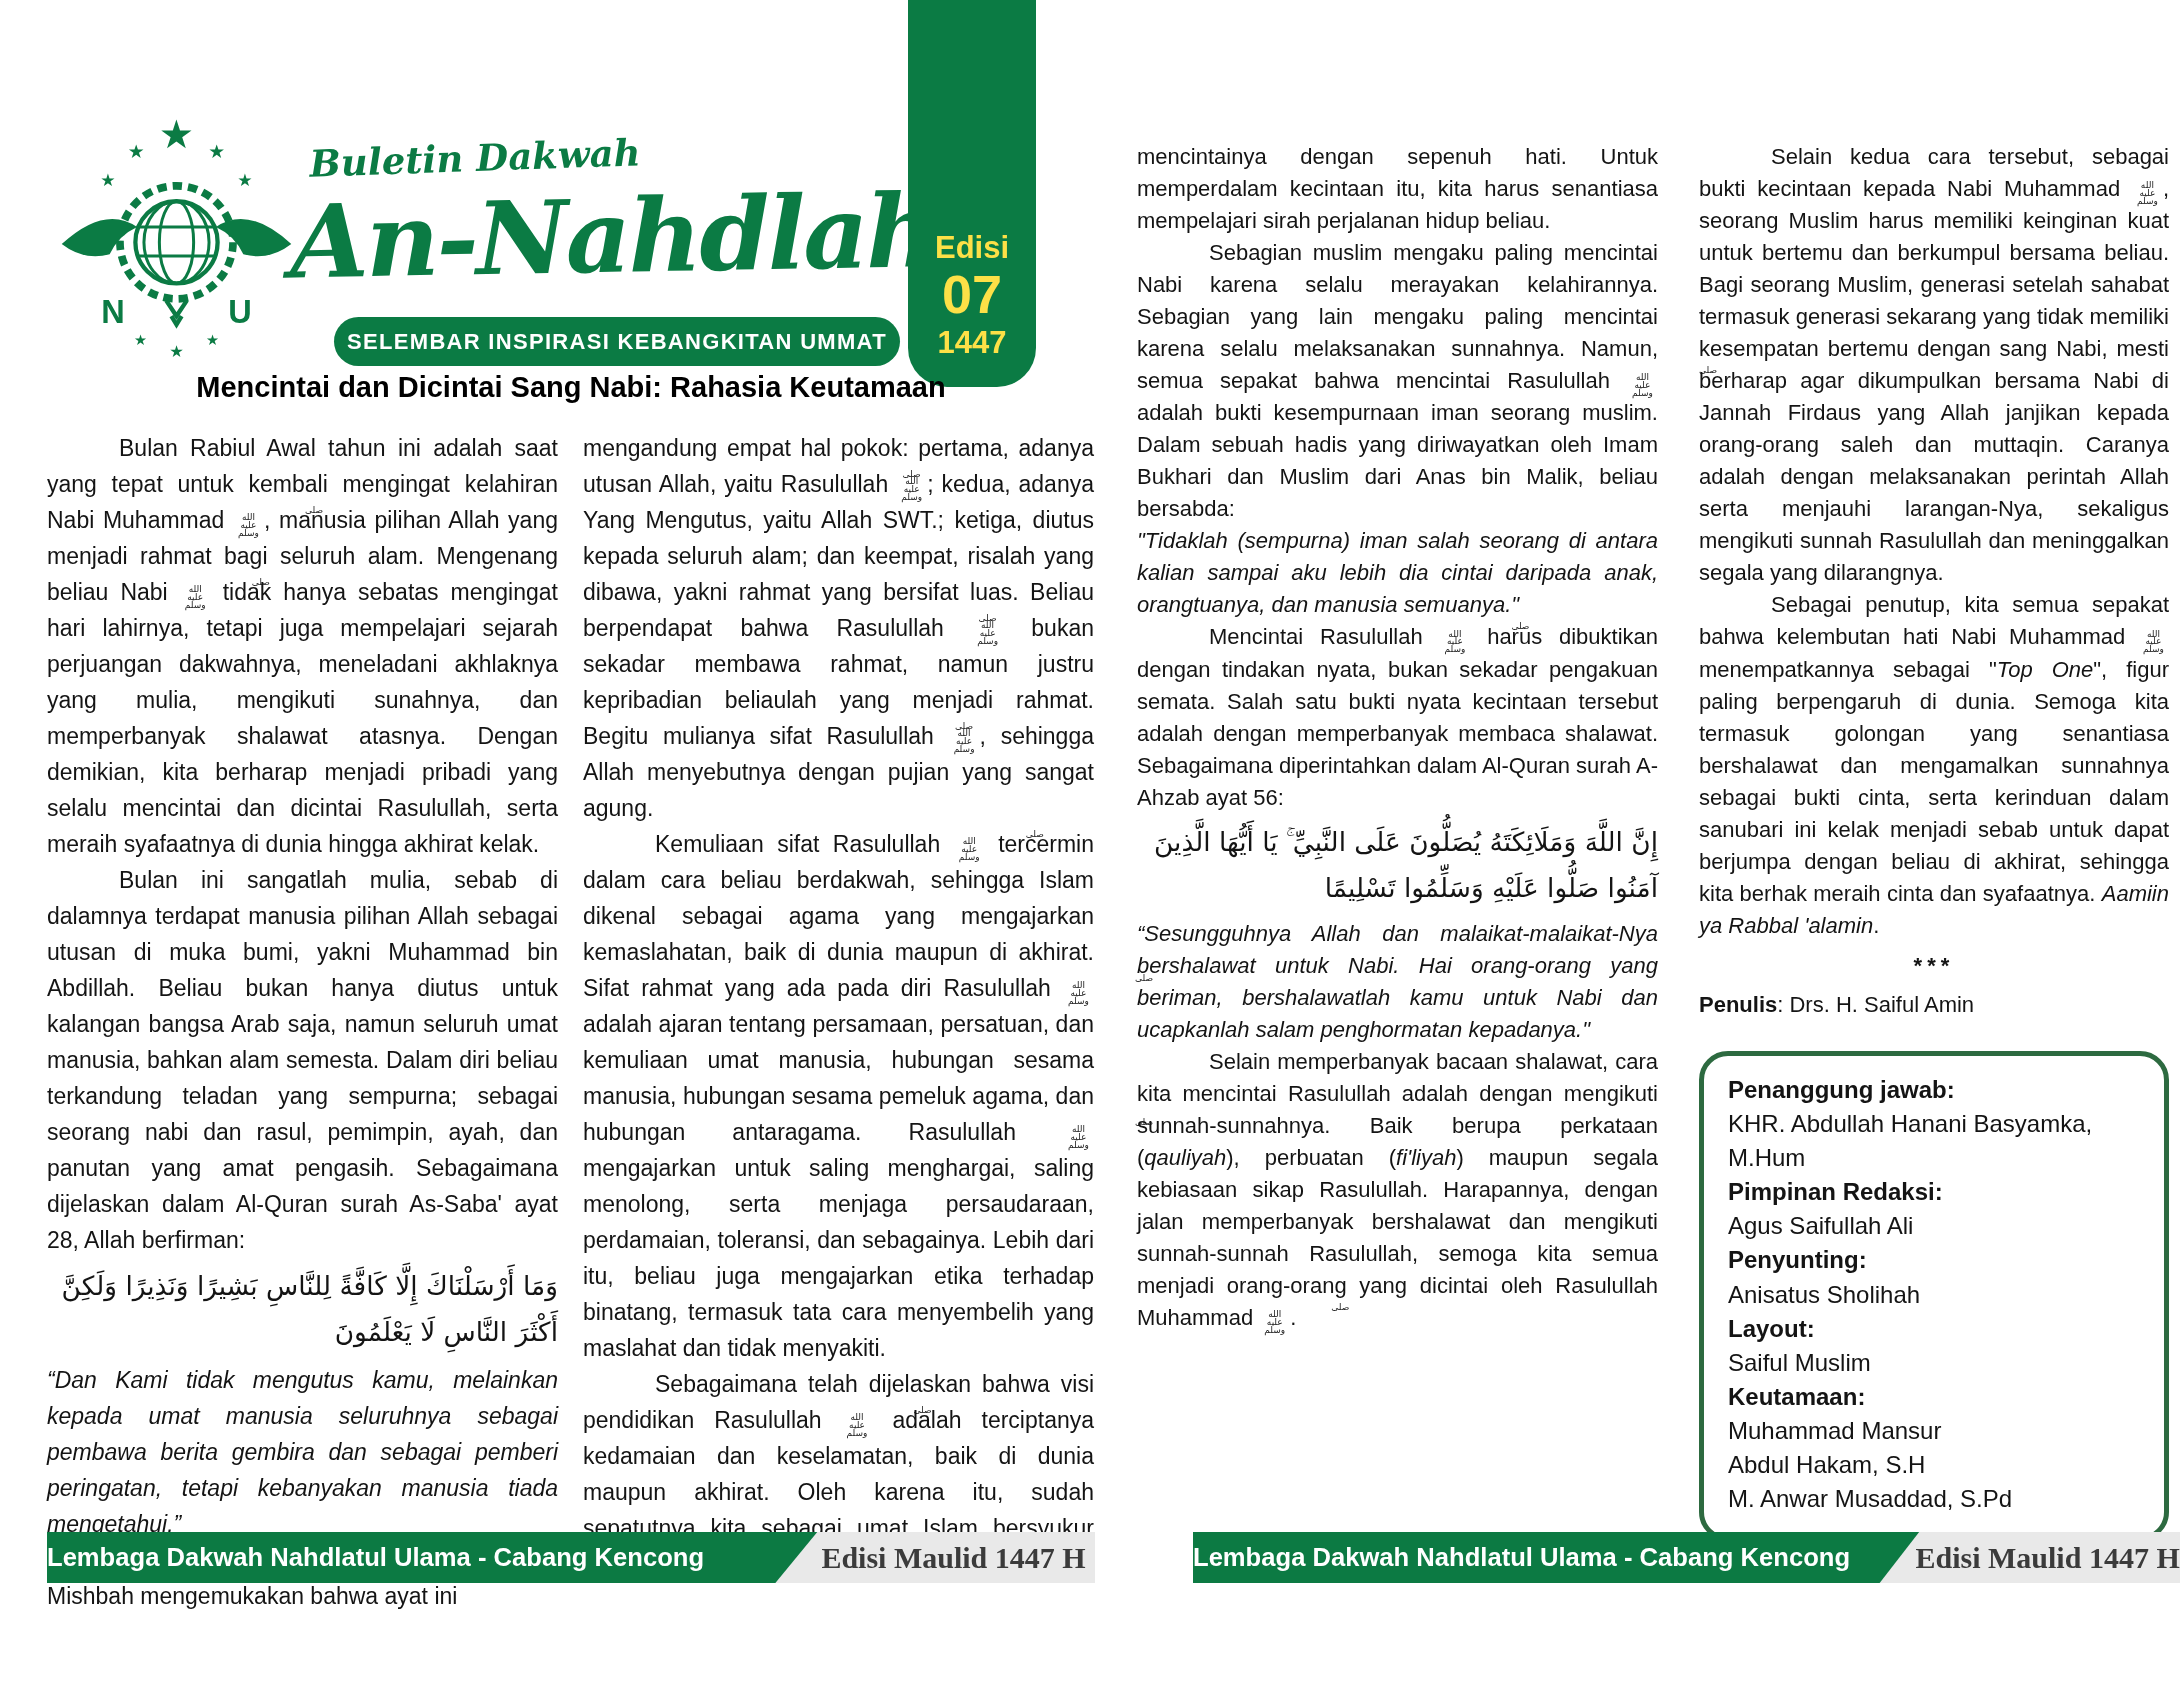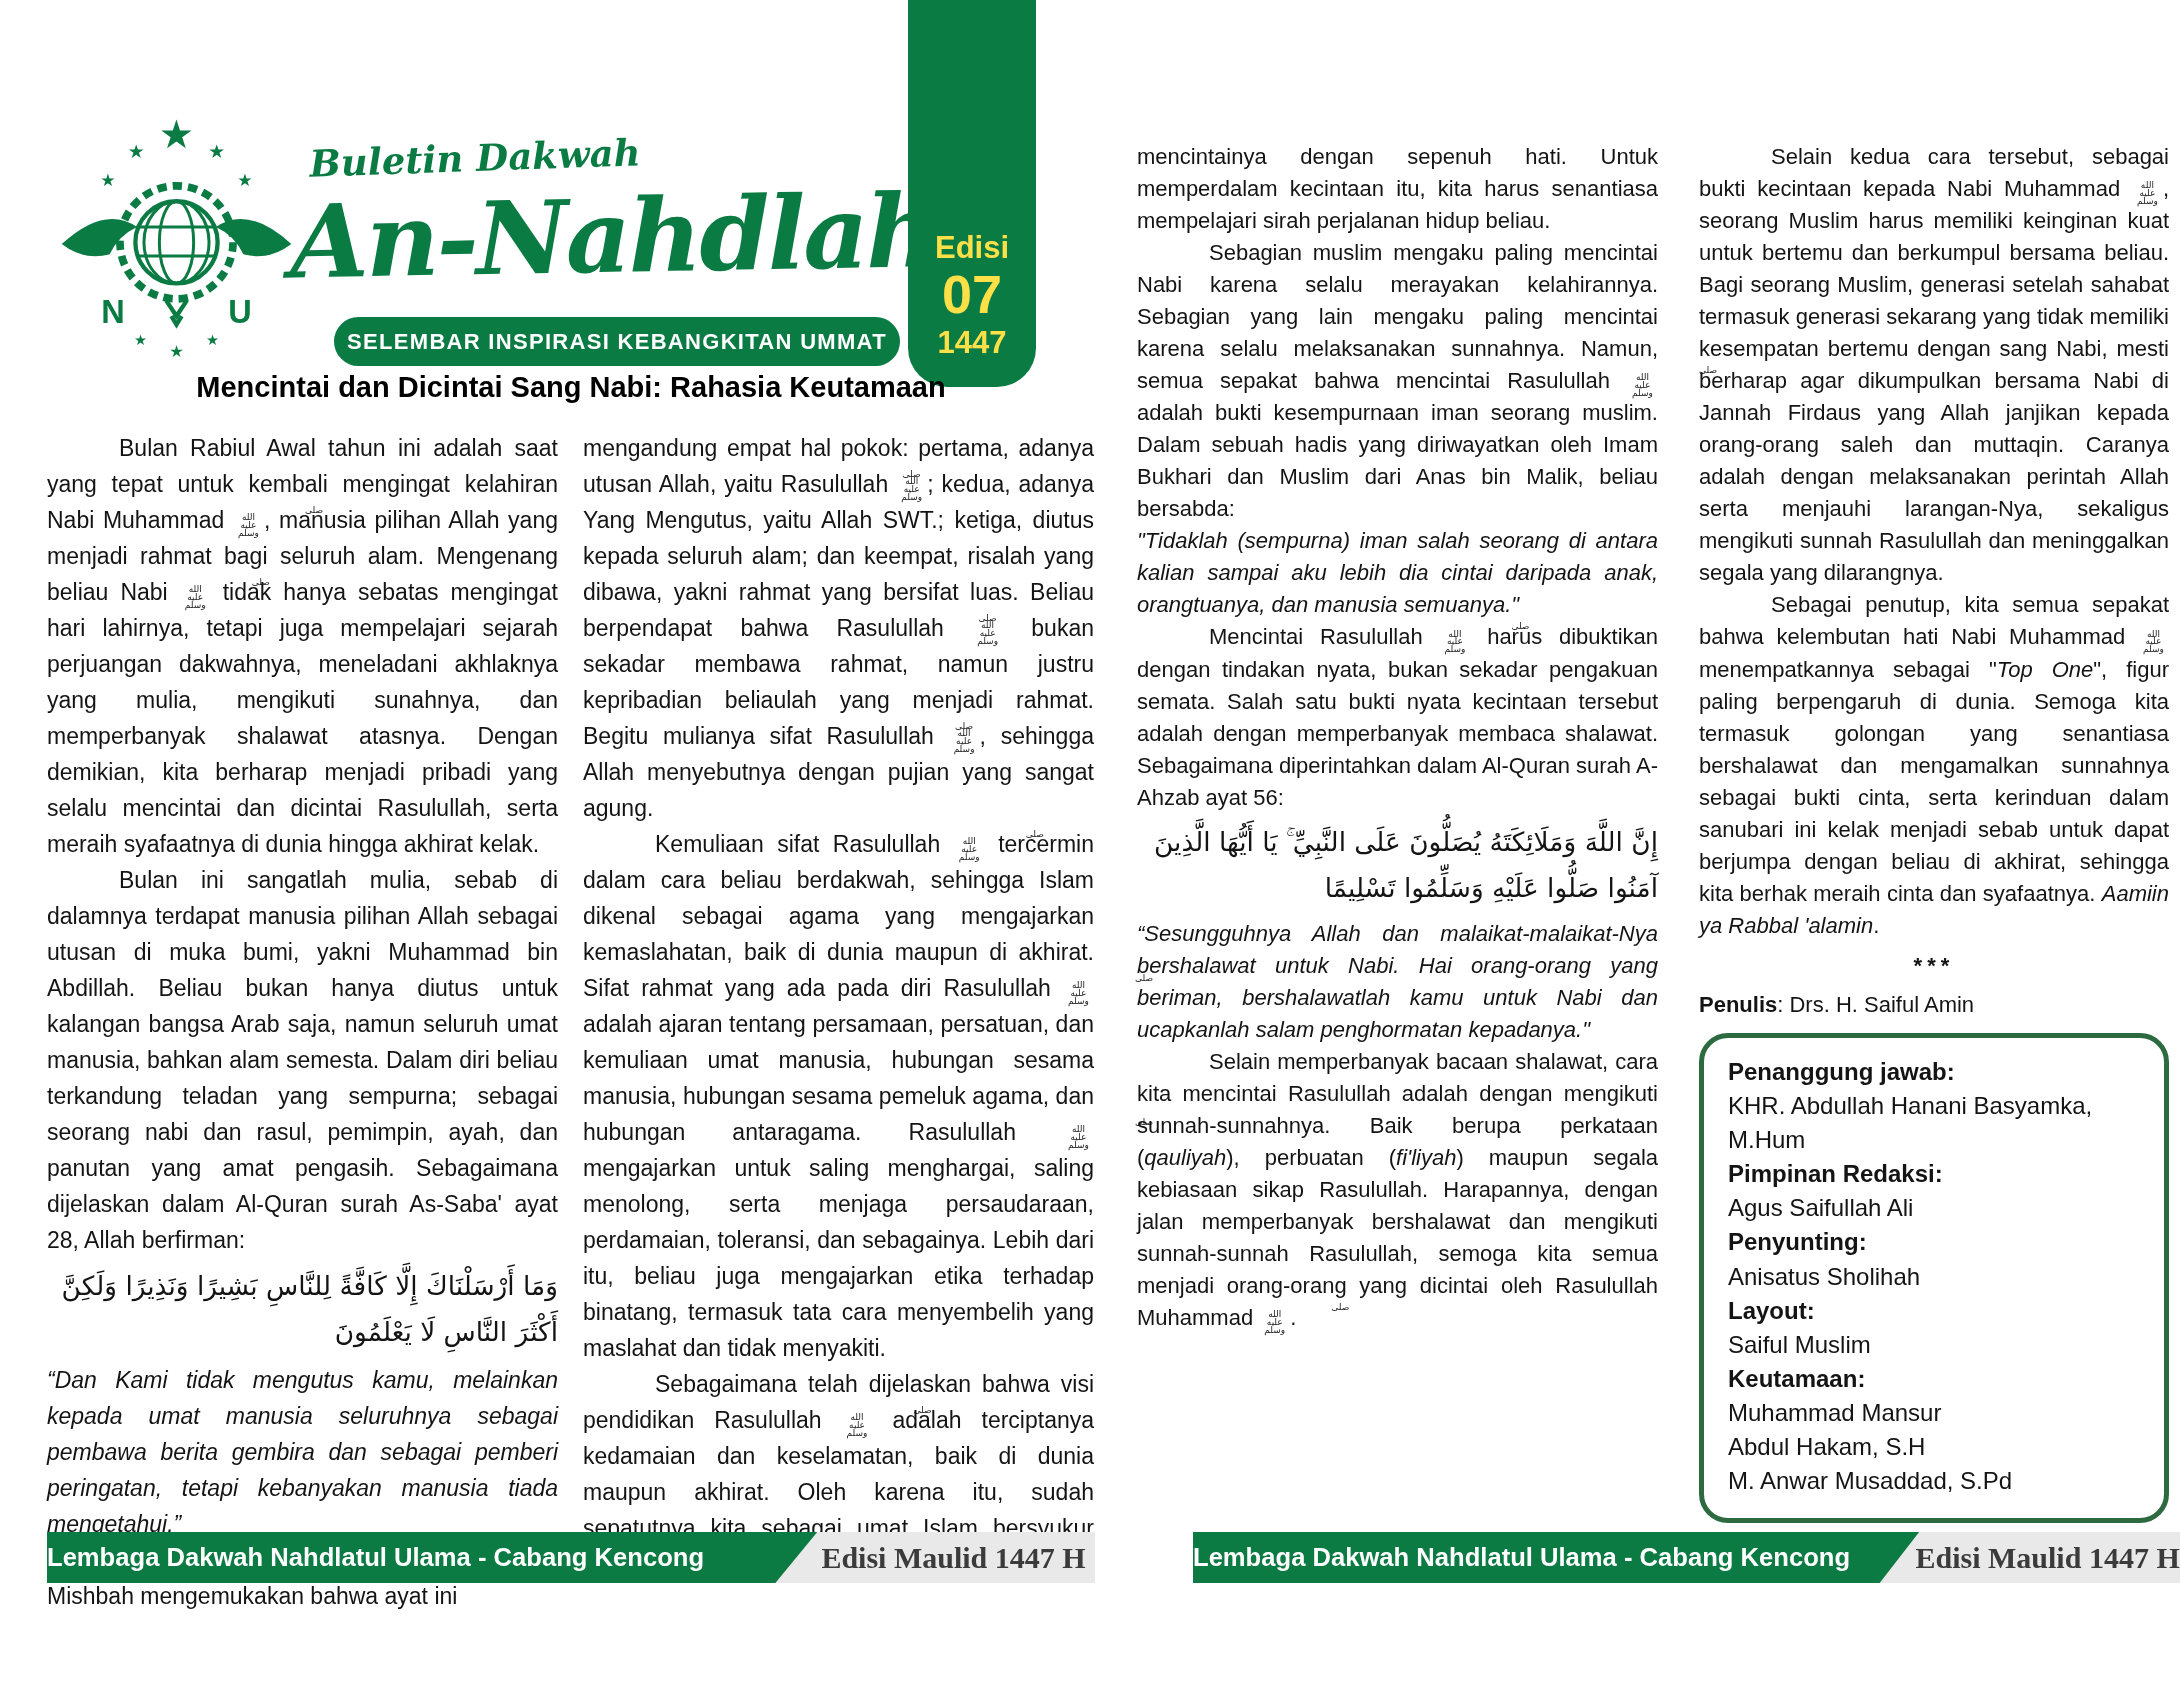--- a/index.html
+++ b/index.html
@@ -60,21 +60,21 @@
   p.stars{text-align:center;letter-spacing:5.1px;font-weight:bold;margin:8.5px 0 3.4px;text-indent:0;}
   p.author{margin-top:6.8px;text-align:left;}
   .it{font-style:italic;}
   .bd{font-weight:bold;}
   .saw{
     display:inline-block;width:31px;font-size:9px;line-height:7.7px;text-align:center;
     vertical-align:-7.7px;font-family:"DejaVu Sans",sans-serif;color:#222;
   }
   
   .infobox{
-    margin-top:12px;border:5.1px solid var(--box-border);border-radius:29px;
+    margin-top:30px;border:5.1px solid var(--box-border);border-radius:29px;
     padding:17px 24px 20.4px;background:#fff;text-align:left;
   }
   .ib-label{font-weight:bold;font-size:24px;line-height:1.42;}
   .ib-name{font-size:24px;line-height:1.42;}
   
   .footer{position:absolute;top:1532px;height:51px;}
   .footer .gray{position:absolute;inset:0;background:var(--footer-gray-bg);}
   .footer .green{
     position:absolute;inset:0;background:var(--footer-green);
     clip-path:polygon(0 0,73.5% 0,69.5% 100%,0 100%);

